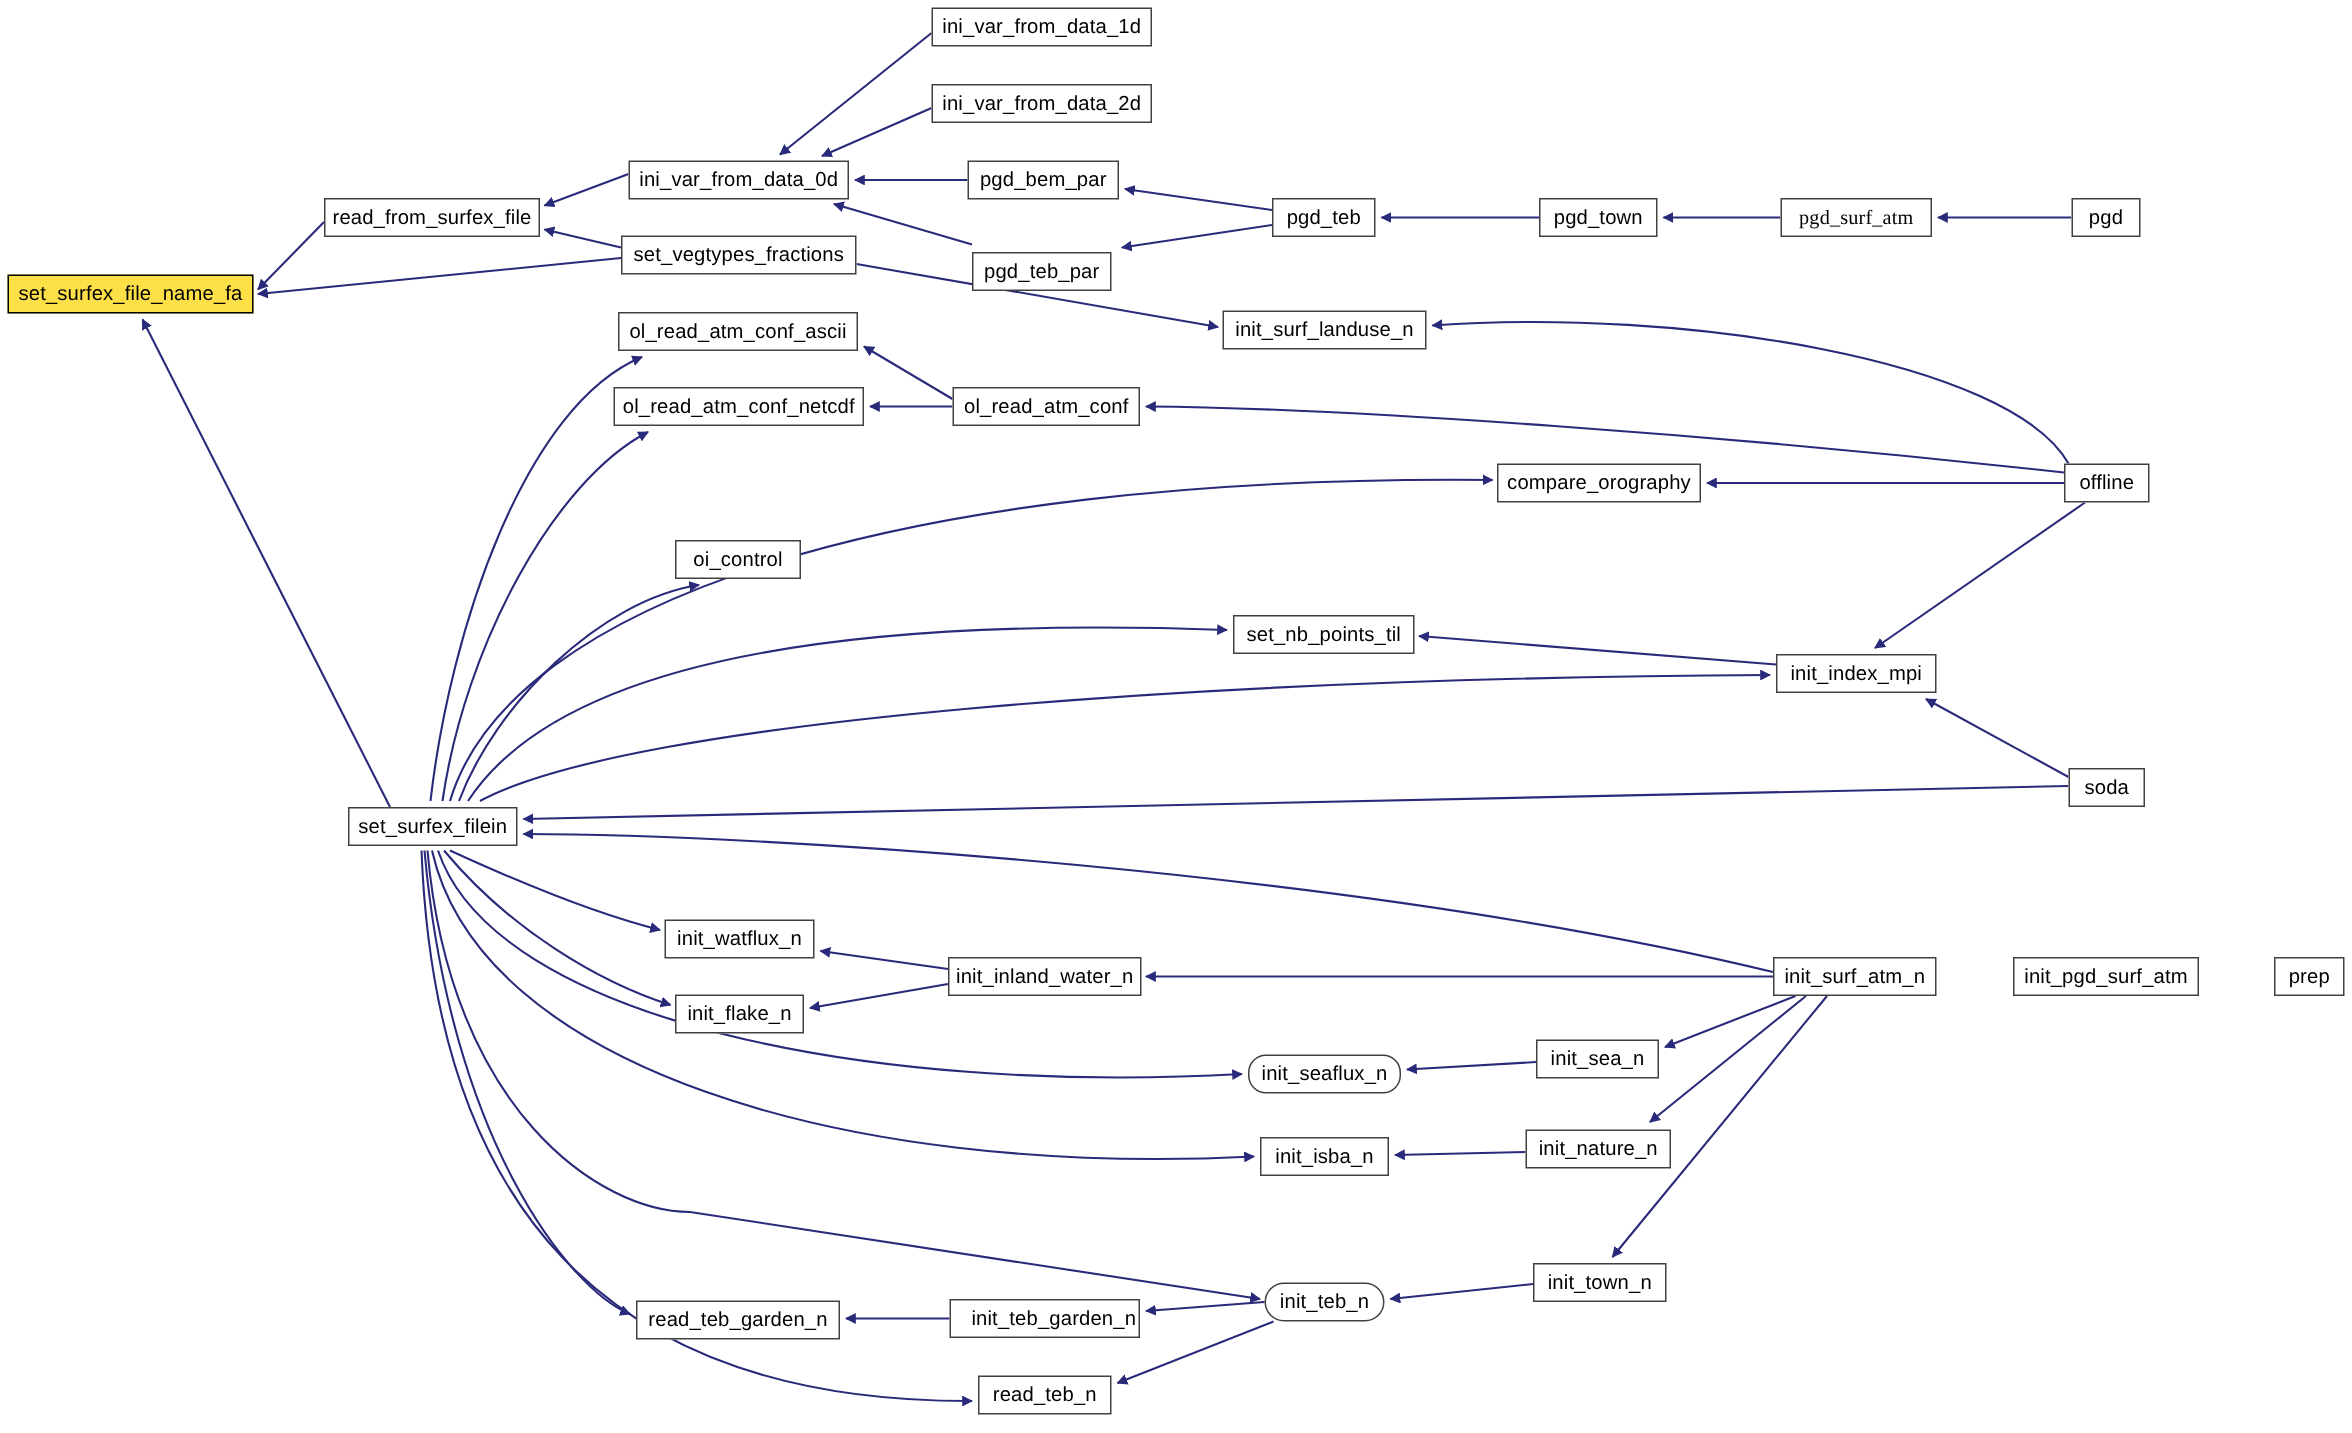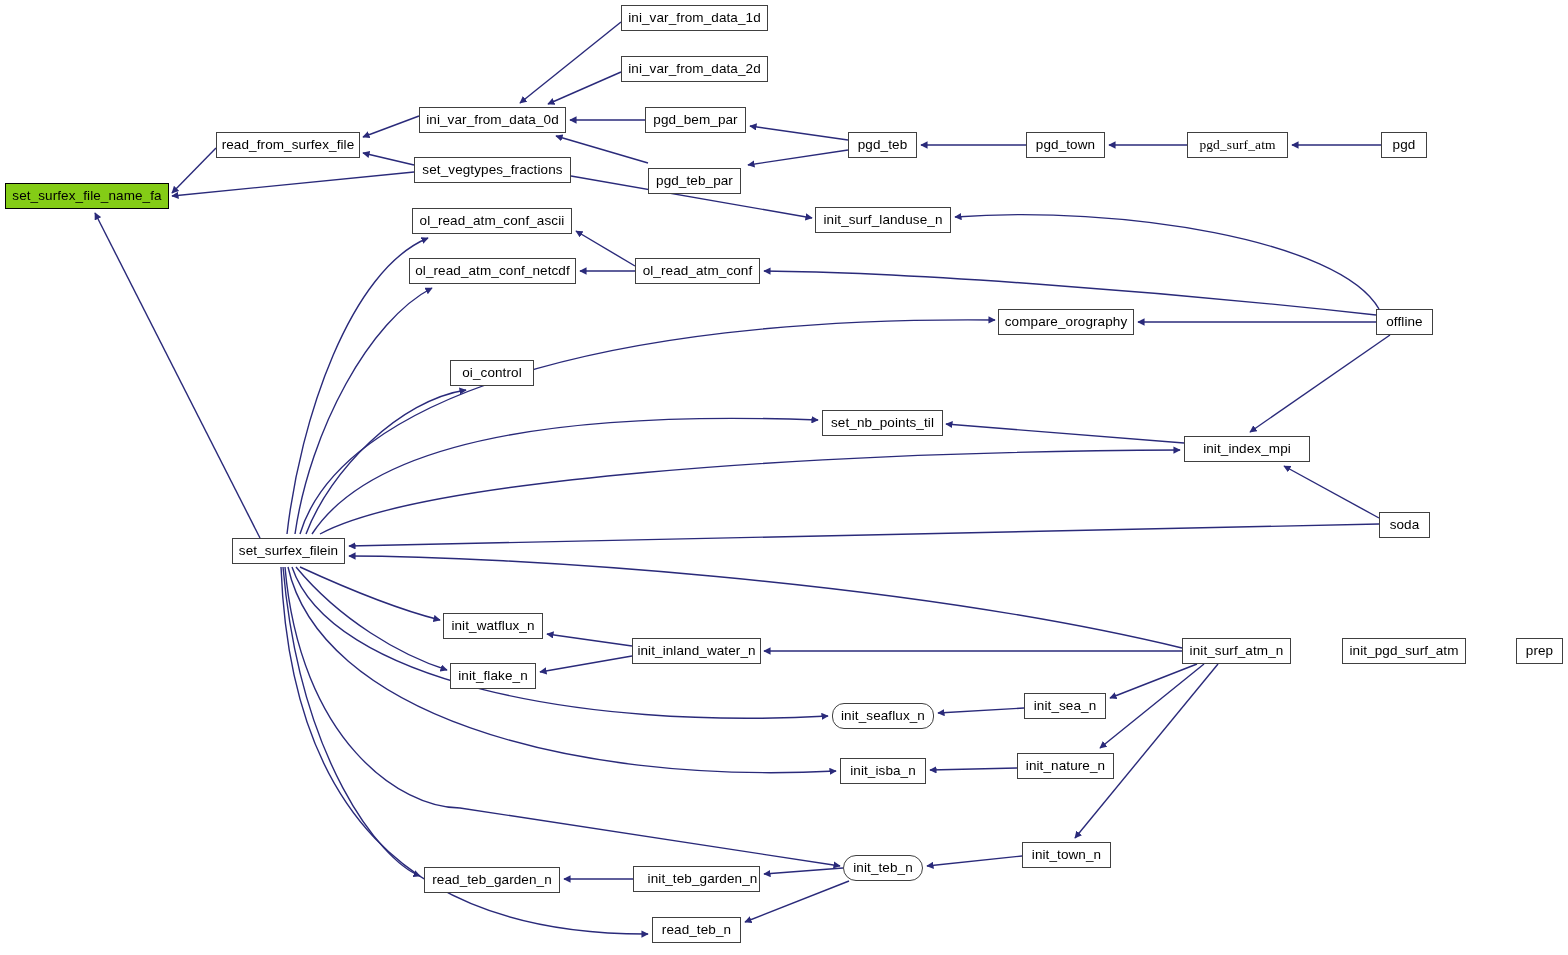--- a/index.html
+++ b/index.html
@@ -30,21 +30,21 @@
     color: #000000;
     font-size: 13.5px;
     line-height: 1;
     display: flex;
     align-items: center;
     justify-content: center;
     white-space: nowrap;
     letter-spacing: 0.1px;
   }
   .node.highlight {
-    background: #84cc16;
+    background: #fde047;
     border: 1px solid #000000;
   }
   .node-label {
     pointer-events: none;
   }
 </style>
 </head>
 <body>
 
 <div id="graph-root">
@@ -161,21 +161,21 @@
       </div>
       <div class="node" style="left: 1376px; top: 309px; width: 57px; height: 26px;">
         <span class="node-label">offline</span>
       </div>
       <div class="node" style="left: 450px; top: 360px; width: 84px; height: 26px;">
         <span class="node-label">oi_control</span>
       </div>
       <div class="node" style="left: 822px; top: 410px; width: 121px; height: 26px;">
         <span class="node-label">set_nb_points_til</span>
       </div>
-      <div class="node" style="left: 1184px; top: 436px; width: 126px; height: 26px;">
+      <div class="node" style="left: 1184px; top: 436px; width: 107px; height: 26px;">
         <span class="node-label">init_index_mpi</span>
       </div>
       <div class="node" style="left: 1379px; top: 512px; width: 51px; height: 26px;">
         <span class="node-label">soda</span>
       </div>
       <div class="node" style="left: 232px; top: 538px; width: 113px; height: 26px;">
         <span class="node-label">set_surfex_filein</span>
       </div>
       <div class="node" style="left: 443px; top: 613px; width: 100px; height: 26px;">
         <span class="node-label">init_watflux_n</span>

